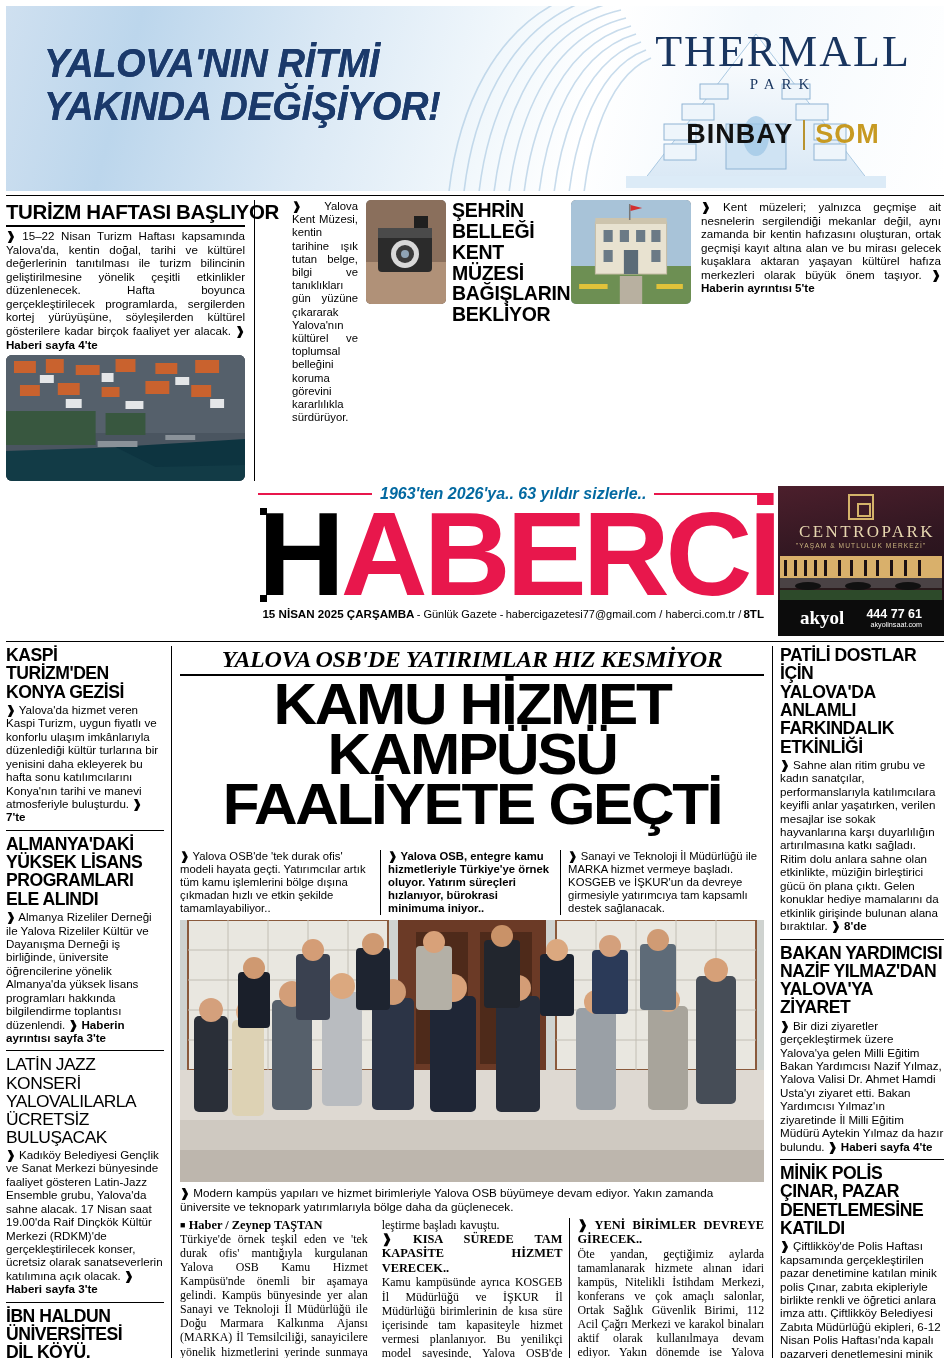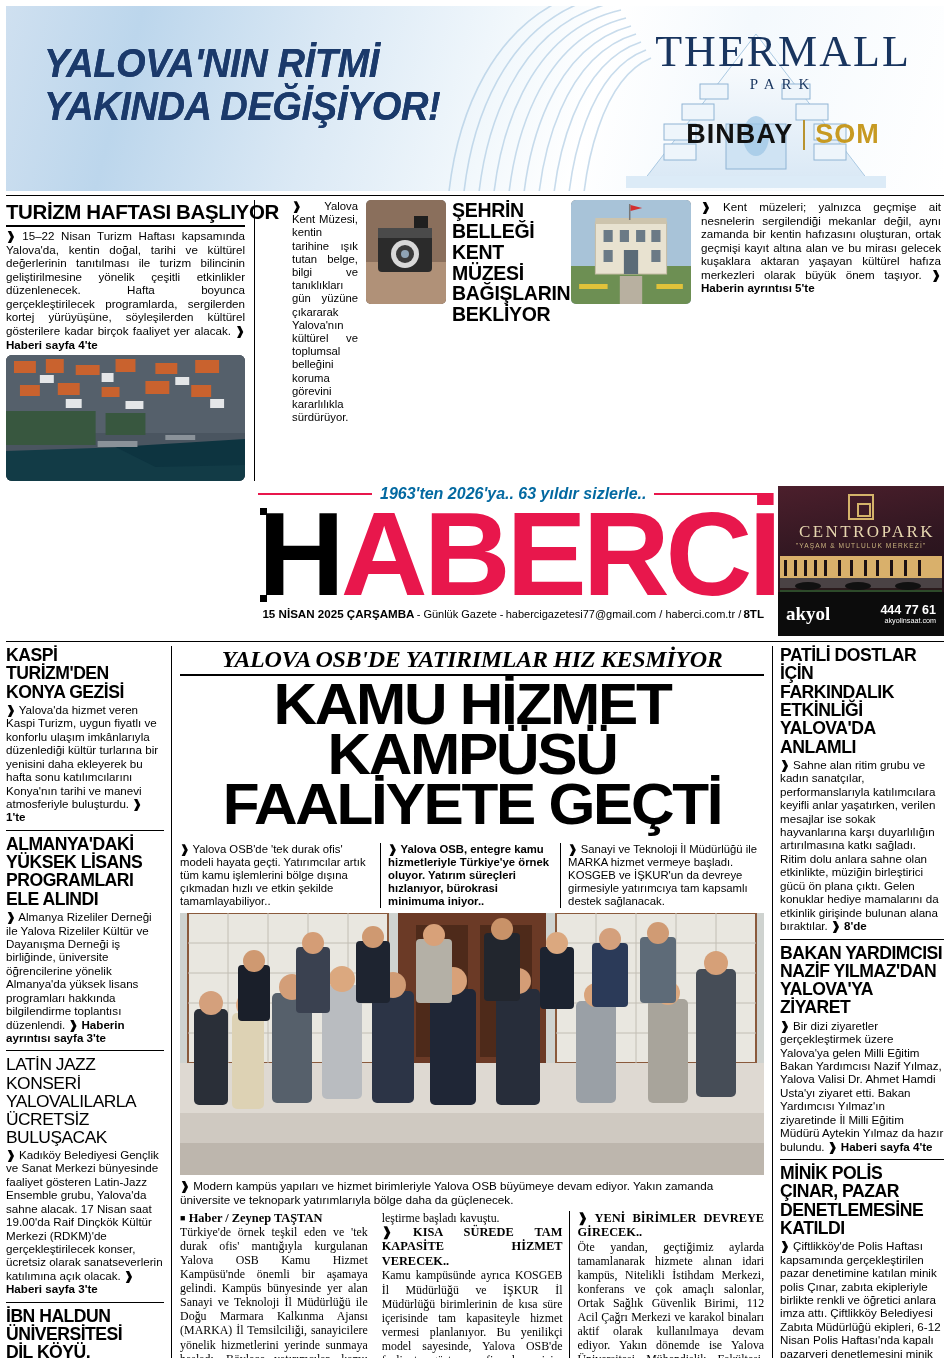--- a/index.html
+++ b/index.html
@@ -114,23 +114,23 @@
   .ad-centropark {
     position: absolute; top: 36px; left: 12px; right: 0; text-align: center;
     color: #e7d7b0; font-size: 17px; letter-spacing: 2.4px; font-family: "Liberation Serif", serif;
   }
   .ad-sub {
     position: absolute; top: 56px; left: 0; right: 0; text-align: center;
     color: #c9b27e; font-size: 6.6px; letter-spacing: 1.1px;
   }
   .ad-photo { position: absolute; left: 2px; right: 2px; top: 70px; height: 50px; overflow:hidden; }
   .ad-bottom {
-    position: absolute; left: 0; right: 0; bottom: 0; height: 44px;
+    position: absolute; left: 0; right: 0; bottom: 0; height: 36px;
     background: #0c0c0c; display: flex; align-items: center; justify-content: space-between;
-    padding: 0 8px;
+    padding: 0 22px;
   }
   .ad-akyol { color: #fff; font-size: 19px; font-weight: bold; font-family: "Liberation Serif", serif; }
   .ad-phone { color: #fff; font-size: 12.5px; font-weight: bold; text-align: right; line-height: 1.05; }
   .ad-phone small { display: block; font-size: 7.2px; font-weight: normal; }
 
   
   .main-grid { display: flex; margin-top: 5px; border-top: 1.6px solid #000; padding-top: 4px; }
   .col-left { width: 172px; padding-right: 7px; border-right: 1px solid #000; }
   .col-mid { width: 600px; padding: 0 8px; }
   .col-right { width: 178px; padding-left: 7px; border-left: 1px solid #000; }
@@ -148,21 +148,21 @@
   .kicker {
     font-family: "Liberation Serif", serif; font-style: italic; font-weight: bold;
     font-size: 24px; text-align: center; letter-spacing: -0.3px;
     border-bottom: 2px solid #000; padding-bottom: 1px; white-space: nowrap;
   }
   .mega {
     font-size: 58px; font-weight: bold; line-height: .86; text-align: center;
     letter-spacing: -2.2px; margin-top: 3px;
     transform: scaleX(1.04); transform-origin: center top;
   }
-  .sub3 { display: flex; margin-top: 14px; }
+  .sub3 { display: flex; margin-top: 21px; }
   .sub3 > div { font-size: 11.3px; line-height: 1.16; }
   .s3a { width: 200px; padding-right: 7px; }
   .s3b { width: 180px; padding: 0 7px; border-left: 1px solid #000; font-weight: bold; }
   .s3c { width: 204px; padding-left: 7px; border-left: 1px solid #000; }
 
   .hero { width: 100%; height: 262px; margin-top: 5px; position: relative; overflow: hidden; background:#98a0a8;}
   .hero-cap { font-size: 11.7px; line-height: 1.17; margin-top: 4px; }
 
   .story-cols { display: flex; margin-top: 4px; gap: 0; }
   .sc { font-family: "Liberation Serif", serif; font-size: 11.9px; line-height: 1.18; text-align: justify; }
@@ -416,21 +416,21 @@
     <div class="col-left">
 
       <div class="sb-item">
         <div class="sb-head">
           <div>KASPİ TURİZM'DEN</div>
           <div>KONYA GEZİSİ</div>
         </div>
         <div class="sb-body">
           <span class="bullet">❱</span>
           <span>Yalova'da hizmet veren Kaspi Turizm, uygun fiyatlı ve konforlu ulaşım imkânlarıyla düzenlediği kültür turlarına bir yenisini daha ekleyerek bu hafta sonu katılımcılarını Konya'nın tarihi ve manevi atmosferiyle buluşturdu.</span>
-          <span class="bullet"> ❱ </span><span class="bl">1'te</span>
+          <span class="bullet"> ❱ </span><span class="bl">7'te</span>
         </div>
       </div>
       <div class="sb-rule"></div>
 
       <div class="sb-item">
         <div class="sb-head">
           <div>ALMANYA'DAKİ</div>
           <div>YÜKSEK LİSANS</div>
           <div>PROGRAMLARI</div>
           <div>ELE ALINDI</div>
@@ -617,22 +617,22 @@
         </div>
       </div>
 
     </div>
 
     <div class="col-right">
 
       <div class="sb-item">
         <div class="sb-head">
           <div>PATİLİ DOSTLAR İÇİN</div>
+          <div>YALOVA'DA ANLAMLI</div>
           <div>FARKINDALIK ETKİNLİĞİ</div>
-          <div>YALOVA'DA ANLAMLI</div>
         </div>
         <div class="sb-body">
           <span class="bullet">❱</span>
           <span>Sahne alan ritim grubu ve kadın sanatçılar, performanslarıyla katılımcılara keyifli anlar yaşatırken, verilen mesajlar ise sokak hayvanlarına karşı duyarlılığın artırılmasına katkı sağladı.  Ritim dolu anlara sahne olan etkinlikte, müziğin birleştirici gücü ön plana çıktı. Gelen konuklar hediye mamalarını da etkinlik girişinde bulunan alana bıraktılar.</span>
           <span class="bullet"> ❱ </span><span class="bl">8'de</span>
         </div>
       </div>
       <div class="sb-rule"></div>
 
       <div class="sb-item">

